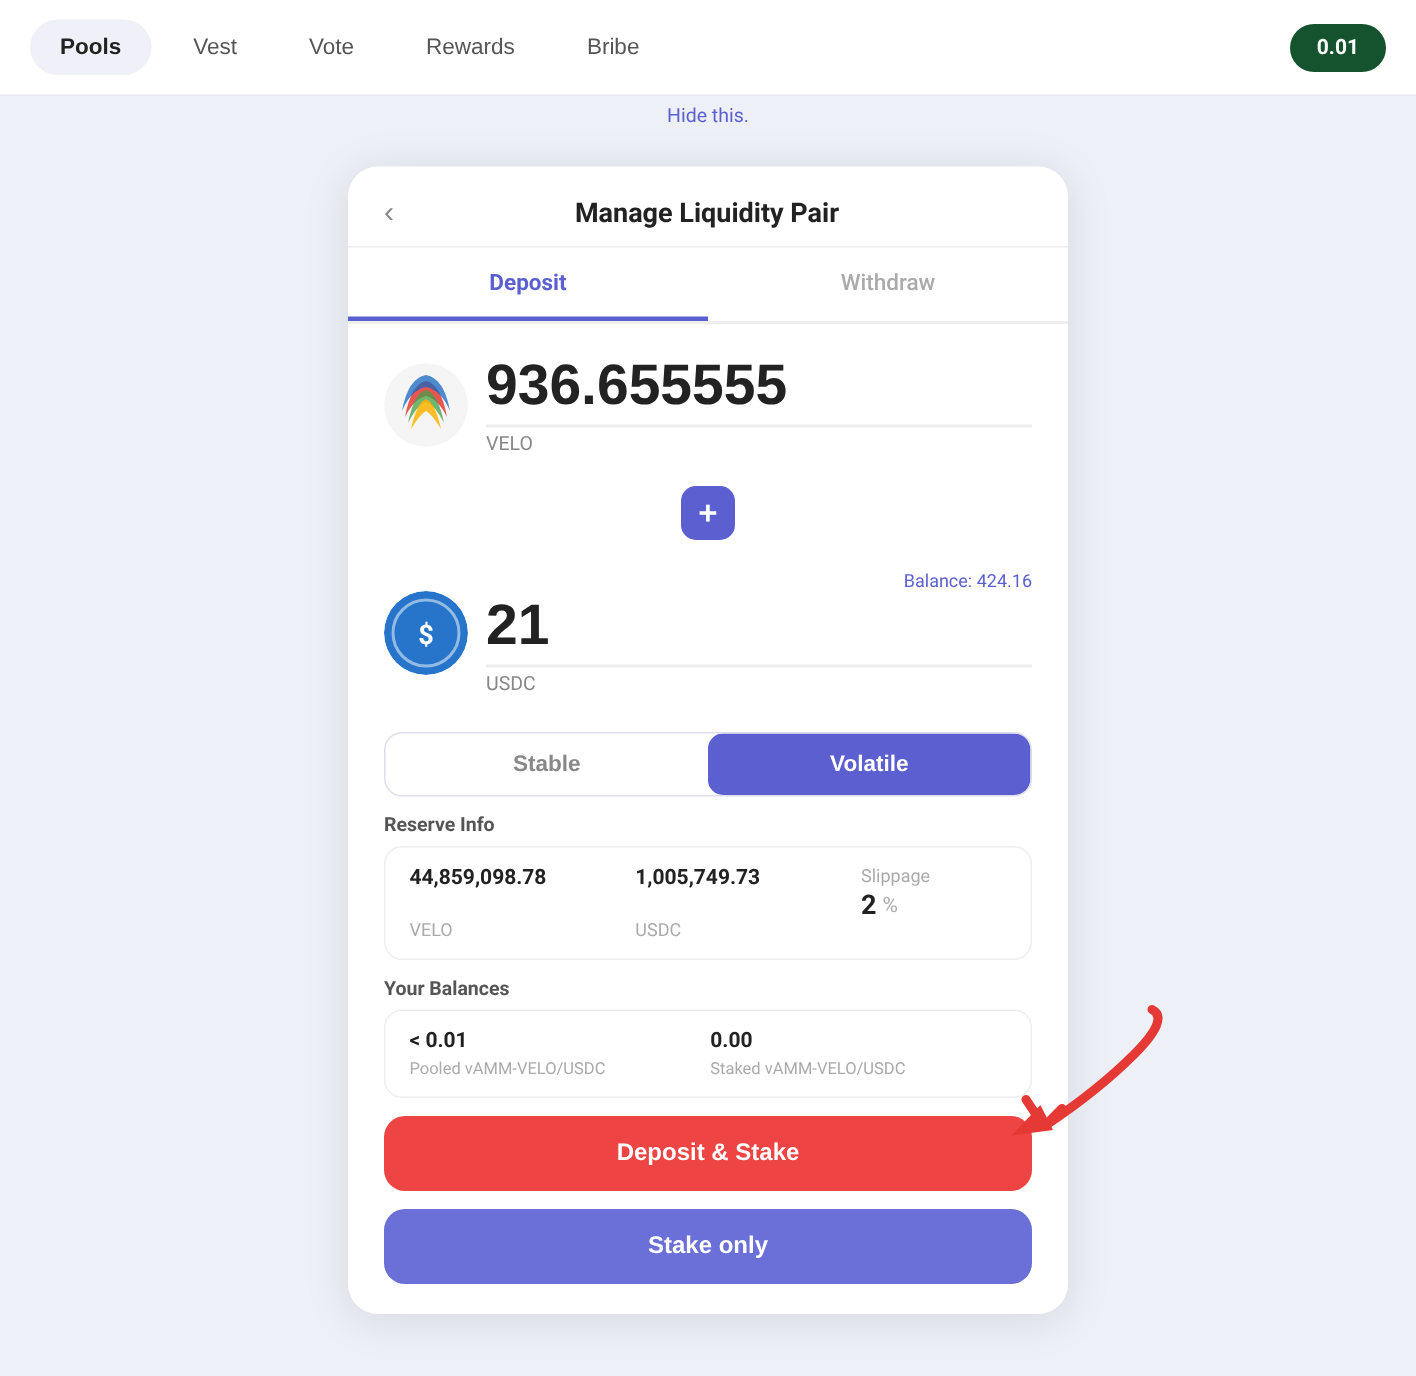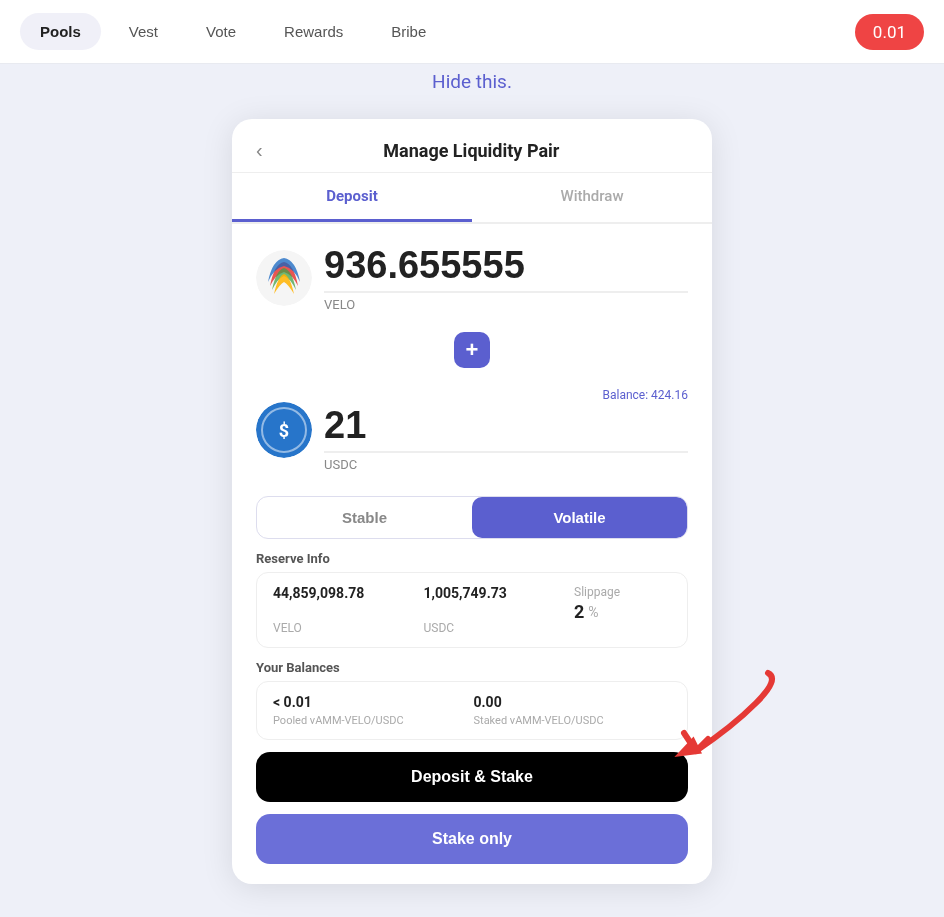--- a/index.html
+++ b/index.html
@@ -35,33 +35,33 @@
       border: none;
       background: transparent;
     }
     .nav-tab.active {
       background: #f0f0f8;
       color: #222;
       font-weight: 600;
     }
     .nav-wallet {
       margin-left: auto;
-      background: #ef4444;
+      background: #14532d;
       color: #fff;
       border-radius: 20px;
       padding: 8px 18px;
-      font-size: 17px;
-      font-weight: 400;
+      font-size: 14px;
+      font-weight: 700;
     }
 
     
     .hide-bar {
       text-align: center;
       padding: 6px;
-      font-size: 19px;
+      font-size: 13px;
     }
     .hide-bar a {
       color: #5b5fcf;
       text-decoration: none;
     }
 
     
     .main-content {
       display: flex;
       justify-content: center;
@@ -302,21 +302,21 @@
     }
 
     
     .action-btn {
       display: block;
       width: calc(100% - 48px);
       margin: 12px 24px 0;
       padding: 16px;
       border-radius: 14px;
       border: none;
-      background: #000000;
+      background: #ef4444;
       color: #fff;
       font-size: 16px;
       font-weight: 700;
       cursor: pointer;
       text-align: center;
     }
 
     
     .red-arrow {
       position: absolute;

